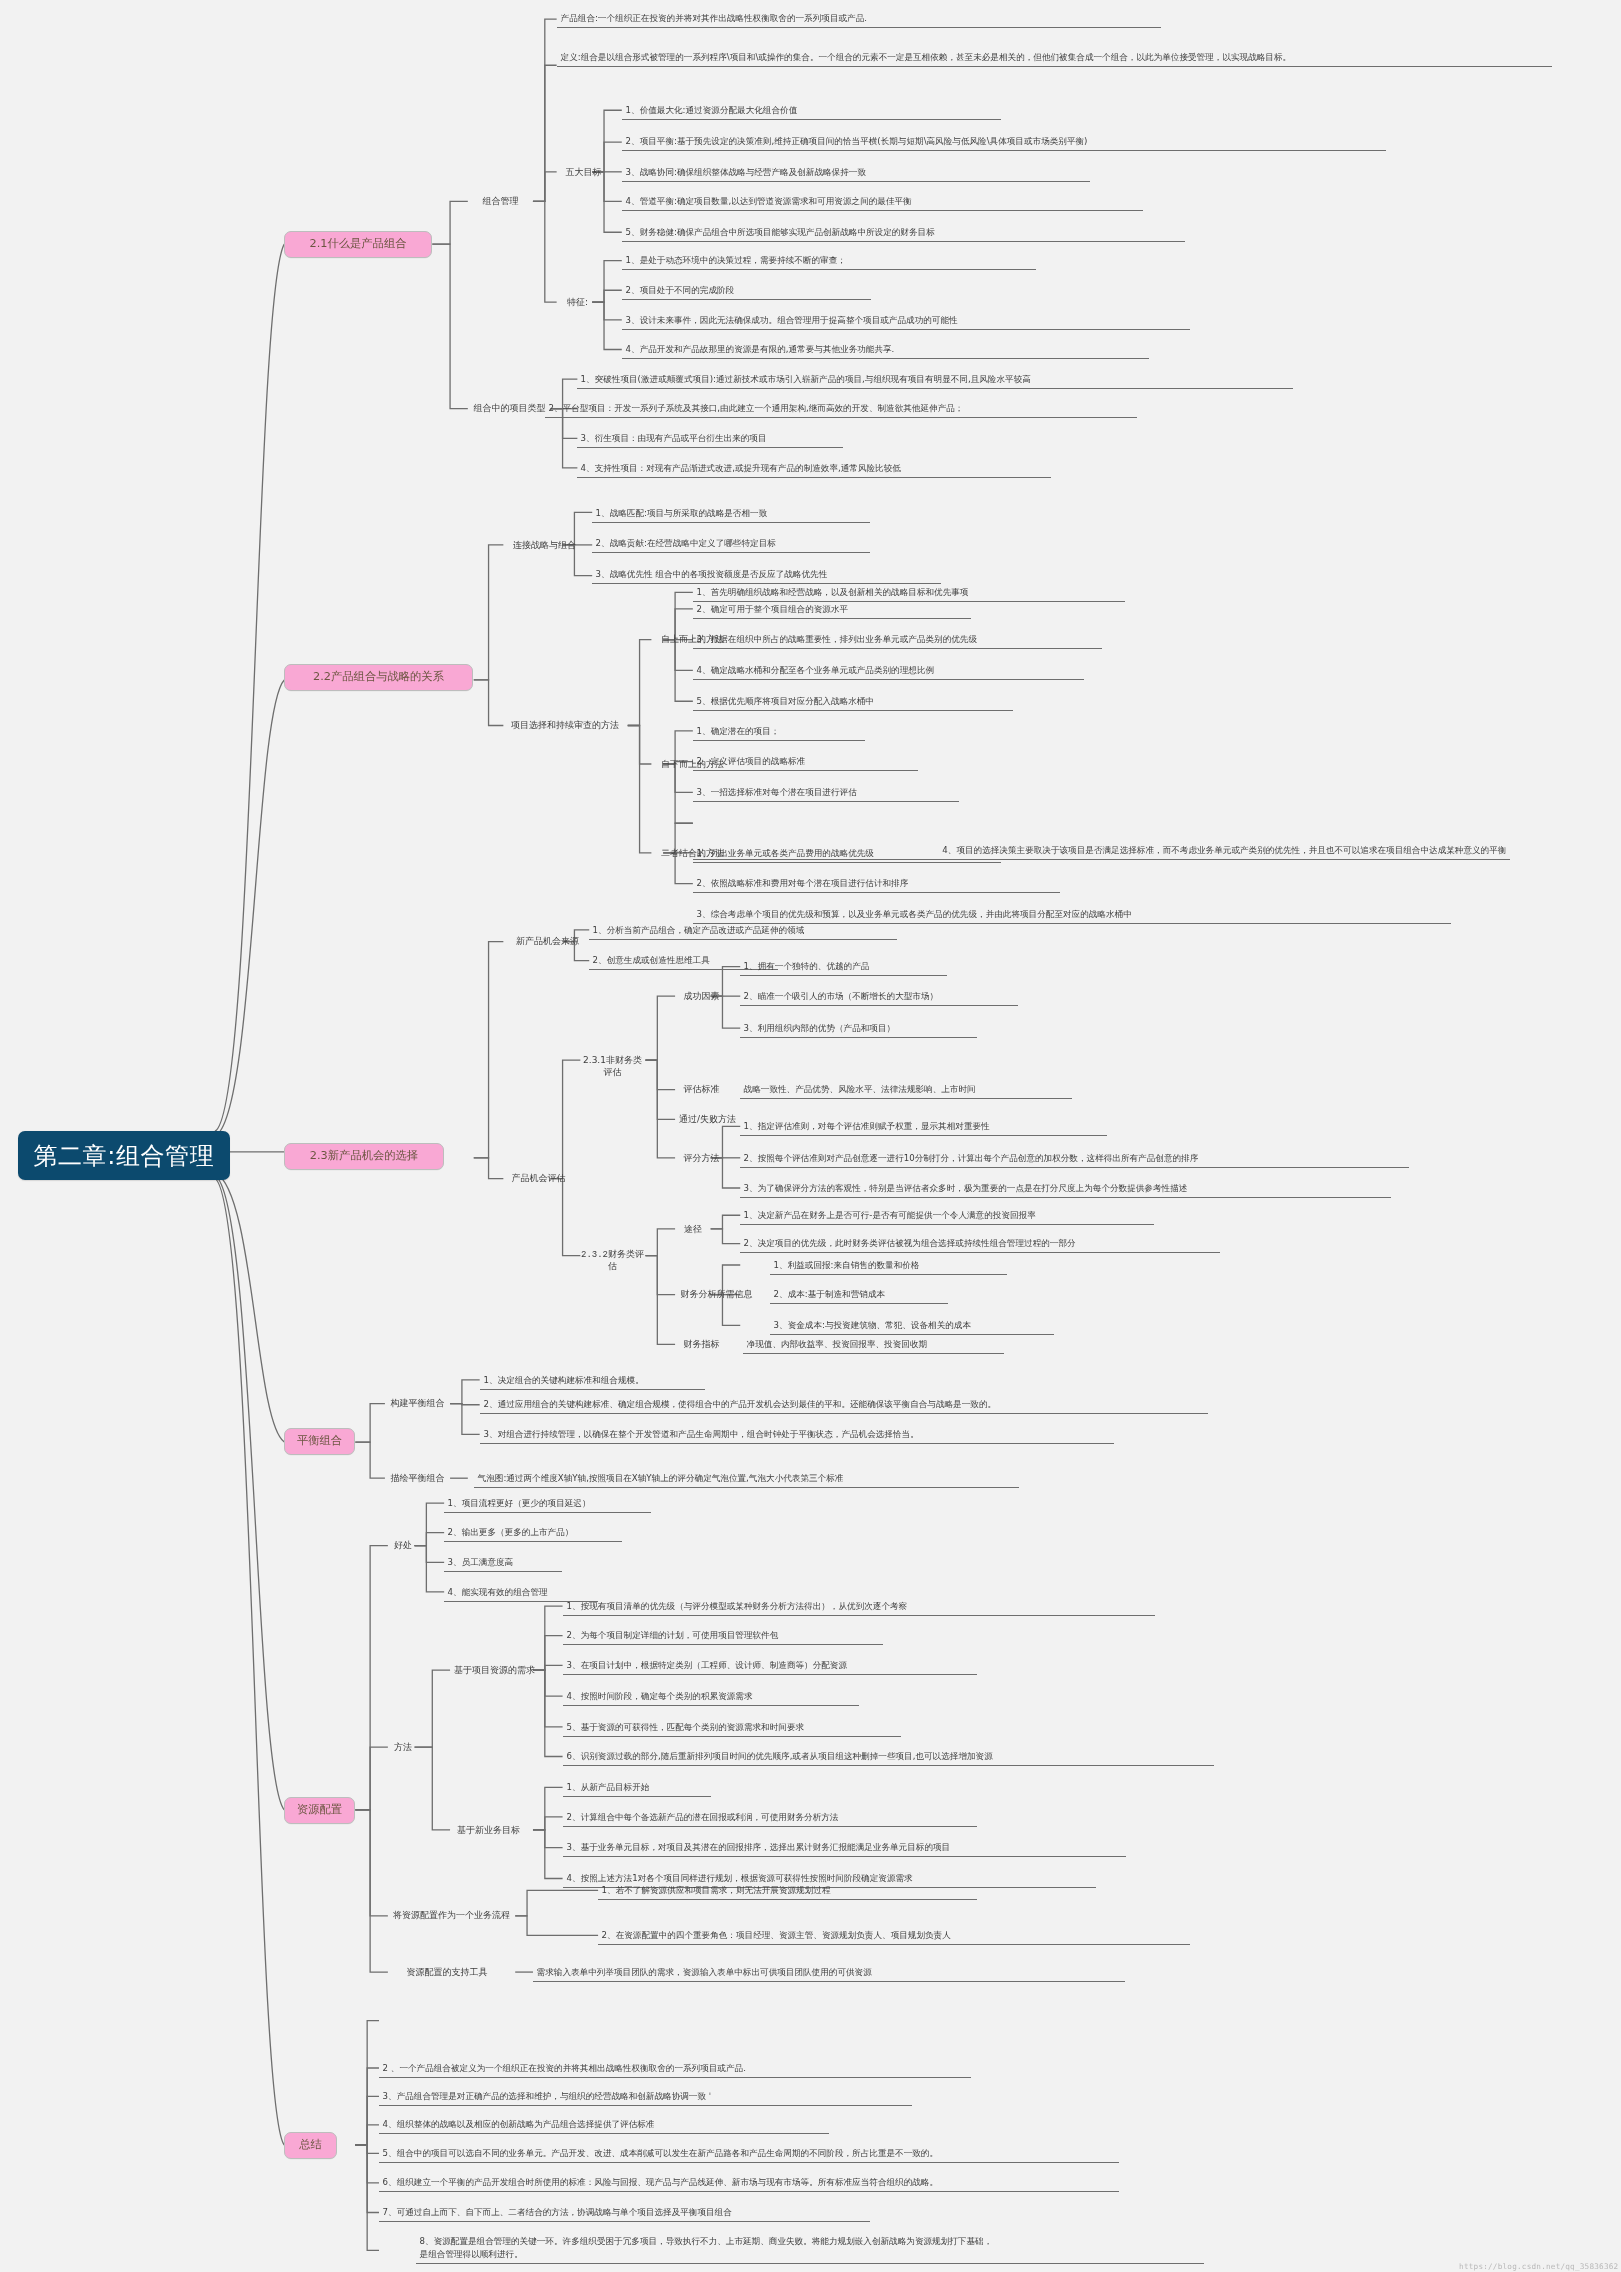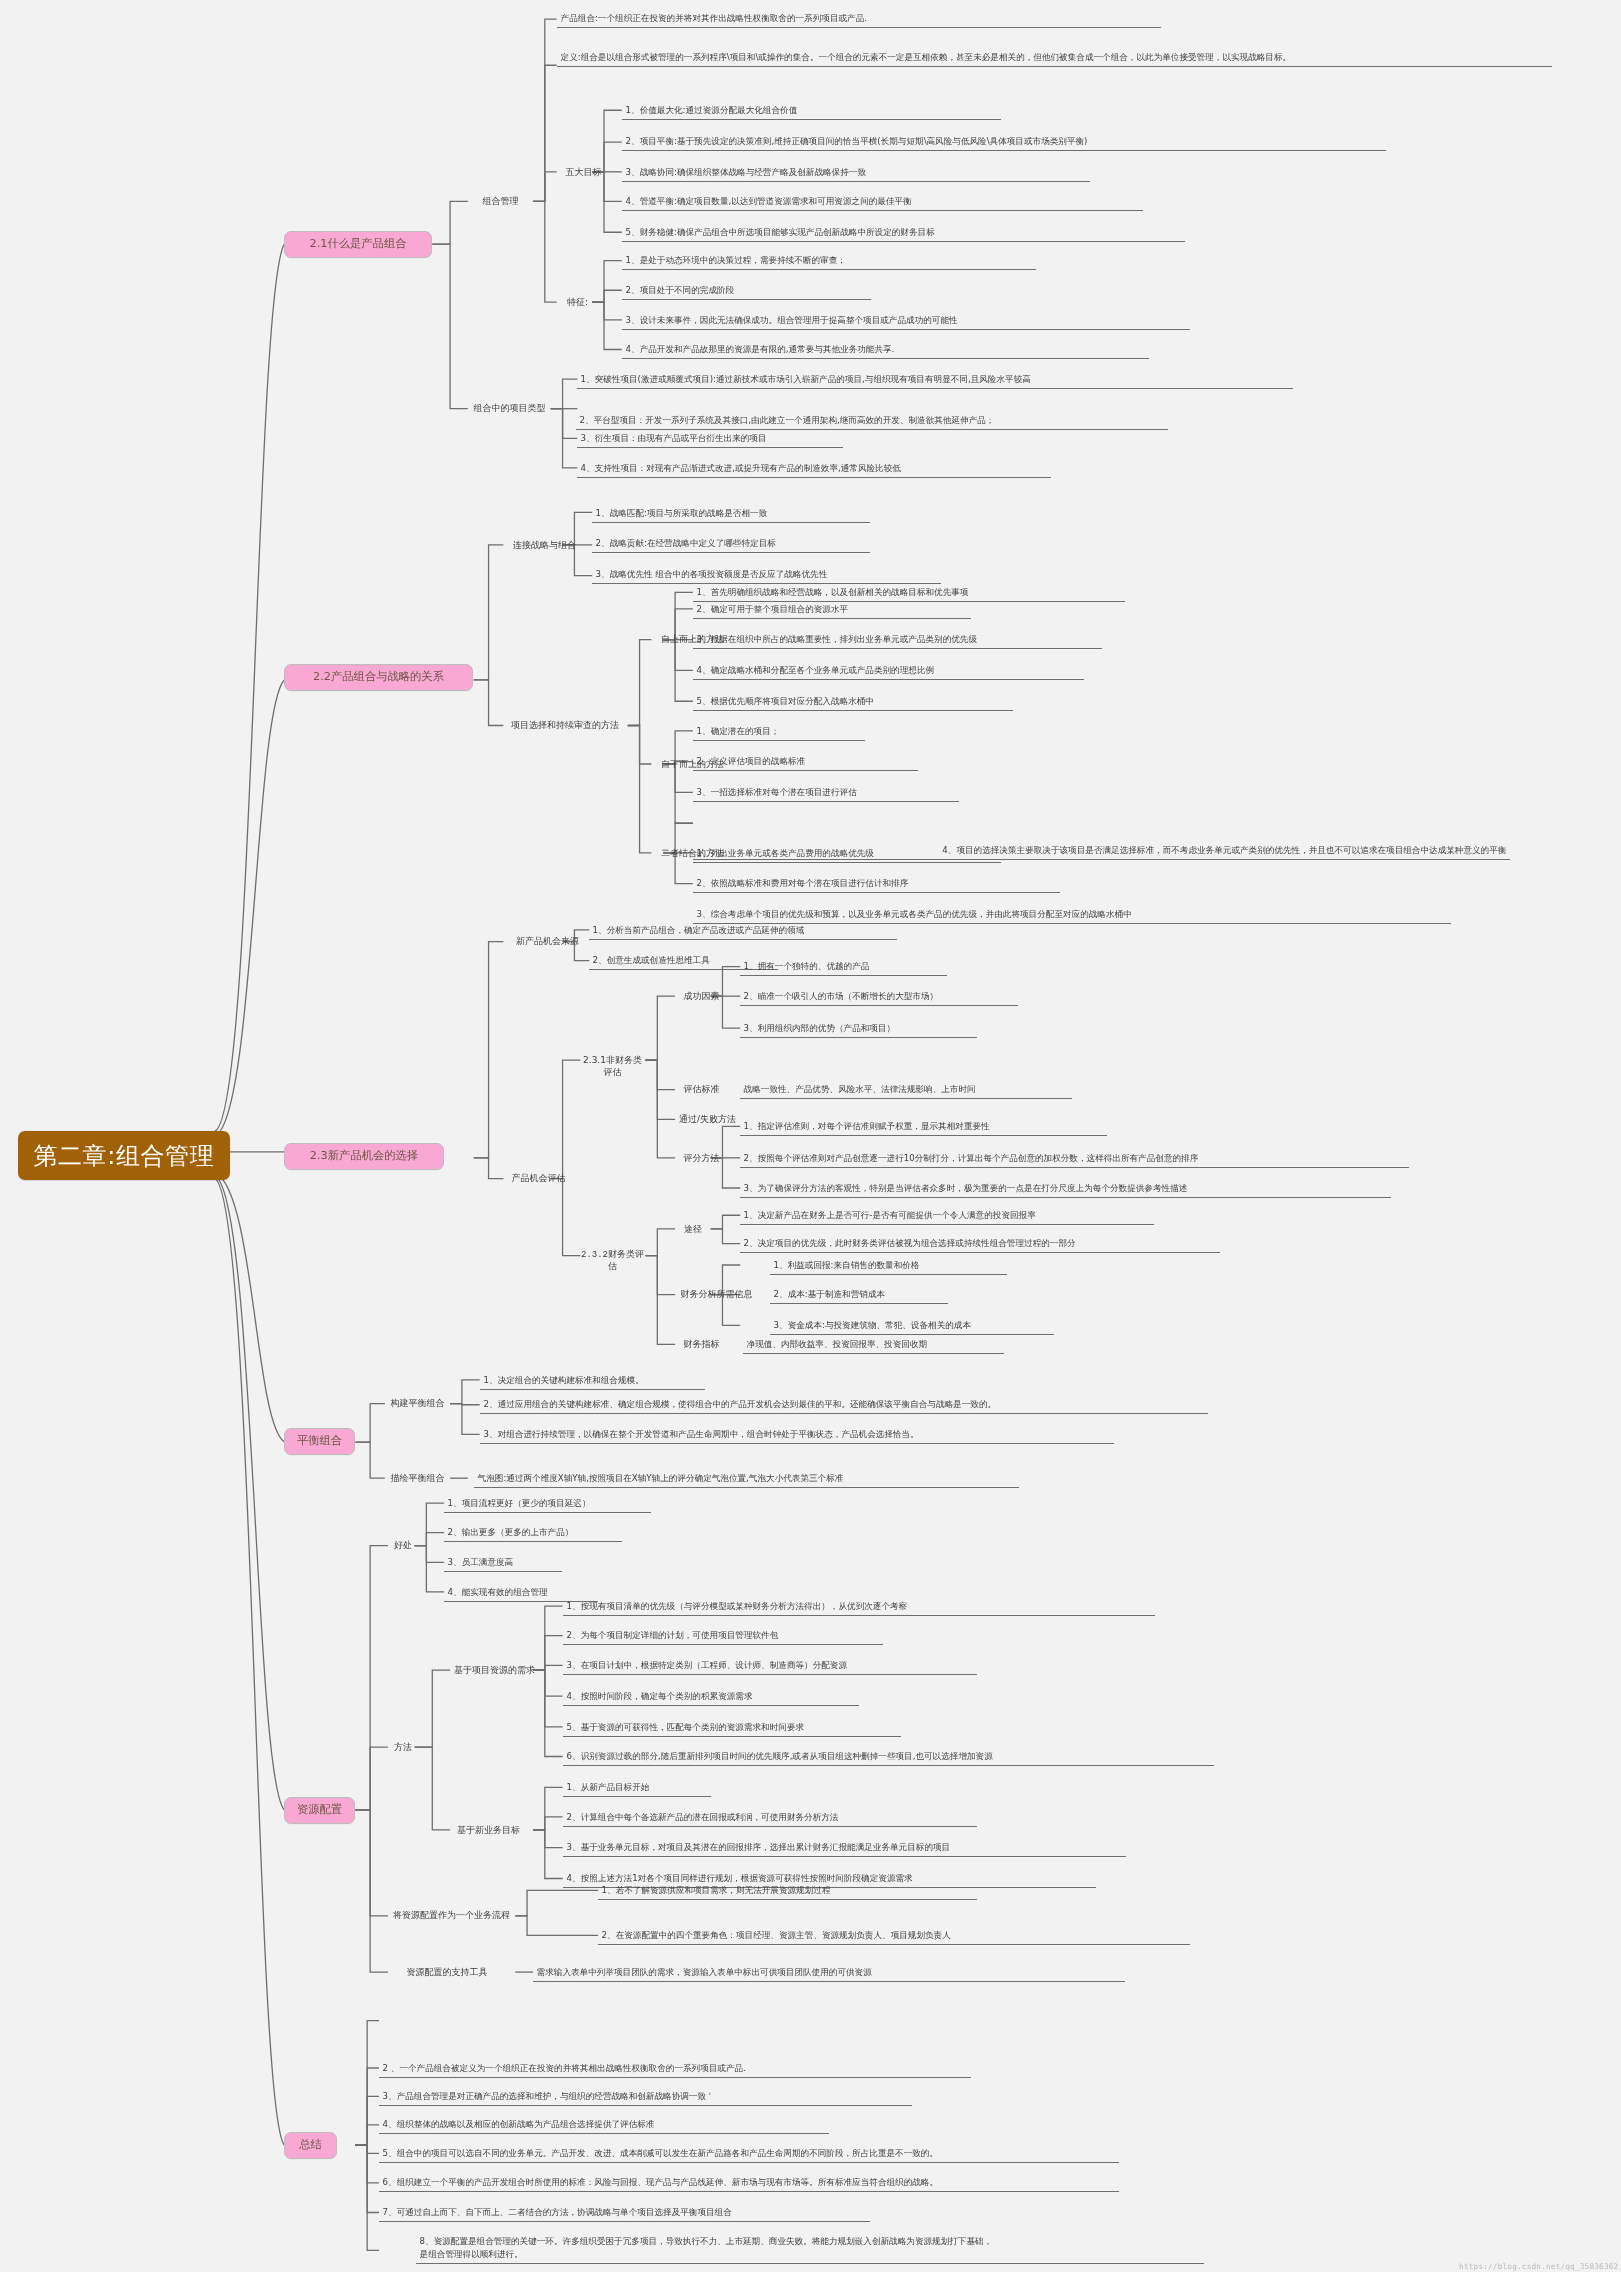--- a/index.html
+++ b/index.html
@@ -11,21 +11,21 @@
     position:relative;
     overflow:hidden;
   }
   #canvas{position:absolute;inset:0;}
   svg.links{position:absolute;left:0;top:0;width:1622px;height:2273px;pointer-events:none;}
 
   .node{position:absolute;box-sizing:border-box;white-space:pre-wrap;}
 
   
   .root{
-    background:#a16207;
+    background:#0c4a6e;
     color:#ffffff;
     border-radius:7px;
     font-size:24px;
     line-height:1.25;
     padding:9.5px 15.4px;
     letter-spacing:0.6px;
     box-shadow:0 0.6px 1.2px rgba(0,0,0,.12);
   }
   
   .lv1{
@@ -211,21 +211,21 @@
   <div class="node leaf" style="left:622px;top:225px;width:563px;">5、财务稳健:确保产品组合中所选项目能够实现产品创新战略中所设定的财务目标</div>
 
   <div class="node lv2" style="left:557px;top:295px;width:41px;">特征:</div>
   <div class="node leaf" style="left:622px;top:253px;width:414px;">1、是处于动态环境中的决策过程，需要持续不断的审查；</div>
   <div class="node leaf" style="left:622px;top:283px;width:249px;">2、项目处于不同的完成阶段</div>
   <div class="node leaf" style="left:622px;top:313px;width:568px;">3、设计未来事件，因此无法确保成功。组合管理用于提高整个项目或产品成功的可能性</div>
   <div class="node leaf" style="left:622px;top:342px;width:527px;">4、产品开发和产品故那里的资源是有限的,通常要与其他业务功能共享.</div>
 
   <div class="node lv2" style="left:468px;top:401px;width:83px;">组合中的项目类型</div>
   <div class="node leaf" style="left:577px;top:372px;width:716px;">1、突破性项目(激进或颠覆式项目):通过新技术或市场引入崭新产品的项目,与组织现有项目有明显不同,且风险水平较高</div>
-  <div class="node leaf" style="left:576px;top:401px;width:592px;margin-top:12px;">2、平台型项目：开发一系列子系统及其接口,由此建立一个通用架构,继而高效的开发、制造欲其他延伸产品；</div>
+  <div class="node leaf" style="left:545px;top:401px;width:592px;">2、平台型项目：开发一系列子系统及其接口,由此建立一个通用架构,继而高效的开发、制造欲其他延伸产品；</div>
   <div class="node leaf" style="left:577px;top:431px;width:266px;">3、衍生项目：由现有产品或平台衍生出来的项目</div>
   <div class="node leaf" style="left:577px;top:461px;width:474px;">4、支持性项目：对现有产品渐进式改进,或提升现有产品的制造效率,通常风险比较低</div>
 
   <div class="node lv1" style="left:284px;top:664px;width:189px;">2.2产品组合与战略的关系</div>
 
   <div class="node lv2" style="left:503px;top:538px;width:83px;">连接战略与组合</div>
   <div class="node leaf" style="left:592px;top:506px;width:278px;">1、战略匹配:项目与所采取的战略是否相一致</div>
   <div class="node leaf" style="left:592px;top:536px;width:278px;">2、战略贡献:在经营战略中定义了哪些特定目标</div>
   <div class="node leaf" style="left:592px;top:567px;width:349px;">3、战略优先性 组合中的各项投资额度是否反应了战略优先性</div>
 

